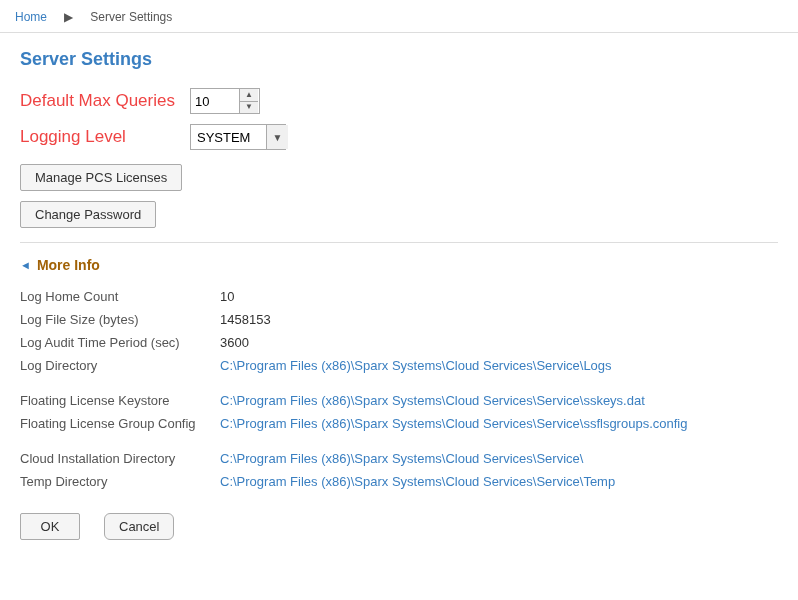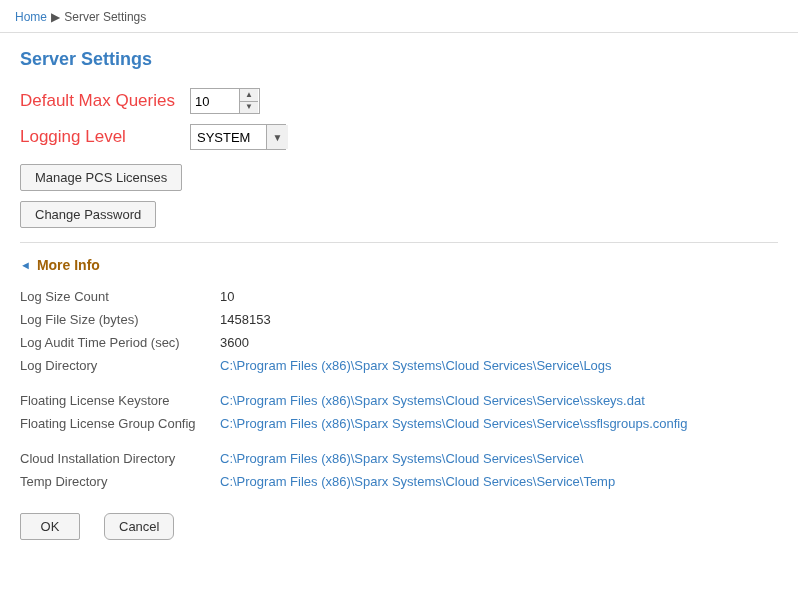--- a/index.html
+++ b/index.html
@@ -13,21 +13,21 @@
     }
 
     
     .breadcrumb {
       padding: 10px 15px 8px 15px;
       border-bottom: 1px solid #ddd;
       font-size: 12px;
       color: #555;
       display: flex;
       align-items: center;
-      gap: 4px;
+      gap: 17px;
     }
     .breadcrumb a {
       color: #3a7fc1;
       text-decoration: none;
     }
 
     
     .main-content {
       padding: 16px 20px;
     }
@@ -254,21 +254,21 @@
 
   <div class="section-header">
     <span class="section-toggle">◄</span>
     <span class="section-title">More Info</span>
   </div>
 
   <table class="info-table">
     <tbody>
 
       <tr>
-        <td class="label-col">Log Size Count</td>
+        <td class="label-col">Log Home Count</td>
         <td class="value-col">10</td>
       </tr>
       <tr>
         <td class="label-col">Log File Size (bytes)</td>
         <td class="value-col">1458153</td>
       </tr>
       <tr>
         <td class="label-col">Log Audit Time Period (sec)</td>
         <td class="value-col">3600</td>
       </tr>

